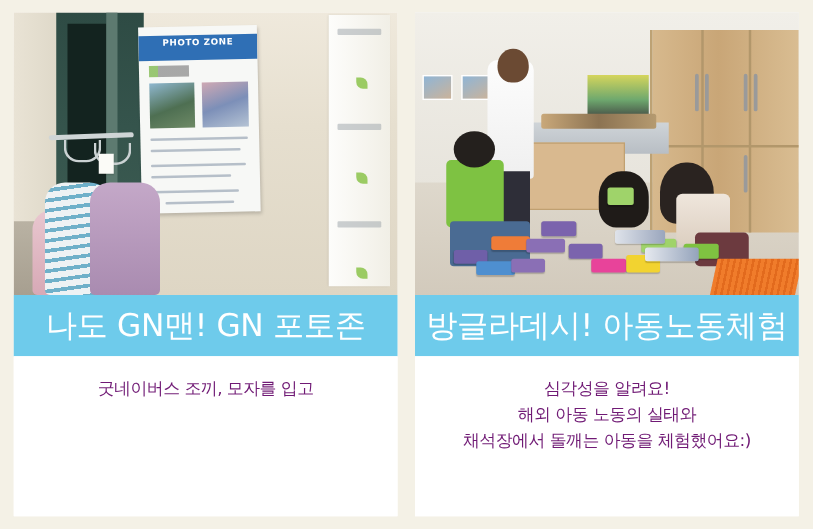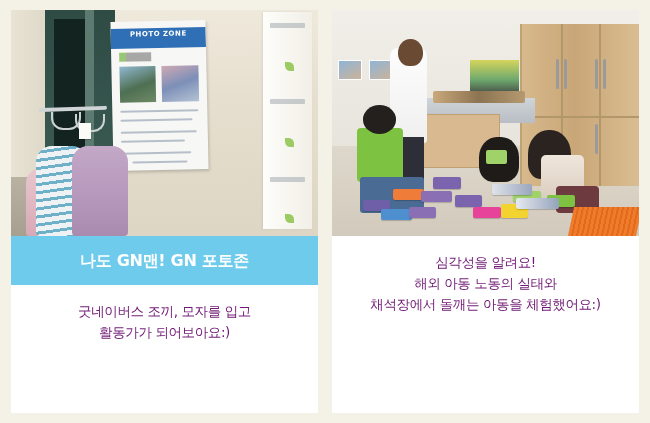--- a/index.html
+++ b/index.html
@@ -252,22 +252,22 @@
   
   .caption-bar {
     height: 49px;
     background: #6ecbeb;
     display: flex;
     align-items: center;
     justify-content: center;
   }
   .caption-bar .title {
     color: #ffffff;
-    font-size: 16px;
-    font-weight: bold;
+    font-size: 25px;
+    font-weight: normal;
     letter-spacing: -0.3px;
     line-height: 1;
     white-space: nowrap;
   }
 
   
   .card-body {
     flex: 1;
     background: #ffffff;
     padding: 16px 6px 0 6px;
@@ -328,21 +328,20 @@
       <div class="cloth cloth-purple"></div>
       <div class="tag"></div>
     </div>
 
     <div class="caption-bar">
       <div class="title">나도 GN맨! GN 포토존</div>
     </div>
 
     <div class="card-body">
       <div class="line">굿네이버스 조끼, 모자를 입고</div>
-      <div class="line">활동가가 되어보아요:)</div>
     </div>
   </div>
 
   <div class="card">
 
     <div class="photo p-right">
       <div class="wall-r"></div>
       <div class="floor-r"></div>
 
       <div class="wall-pic" style="left:2%;top:22%"></div>
@@ -393,20 +392,23 @@
       <div class="brick" style="left:55%;top:86%;width:9%;height:6%;background:#f2d330"></div>
       <div class="brick" style="left:59%;top:80%;width:9%;height:5%;background:#9fd36a"></div>
       <div class="brick" style="left:70%;top:82%;width:9%;height:5%;background:#7fc241"></div>
       <div class="brick" style="left:50%;top:62%;width:7%;height:6%;background:#9fd36a"></div>
       <div class="brick" style="left:52%;top:77%;width:13%;height:5%;background:linear-gradient(90deg,#dfe3ea,#9aa6bd)"></div>
       <div class="brick" style="left:60%;top:83%;width:14%;height:5%;background:linear-gradient(90deg,#e6e9ef,#94a3bb)"></div>
 
       <div class="mat"></div>
     </div>
 
+    <div class="caption-bar">
+      <div class="title">방글라데시! 아동노동체험</div>
+    </div>
 
     <div class="card-body">
       <div class="line">심각성을 알려요!</div>
       <div class="line">해외 아동 노동의 실태와</div>
       <div class="line">채석장에서 돌깨는 아동을 체험했어요:)</div>
     </div>
   </div>
 
 </div>
 

